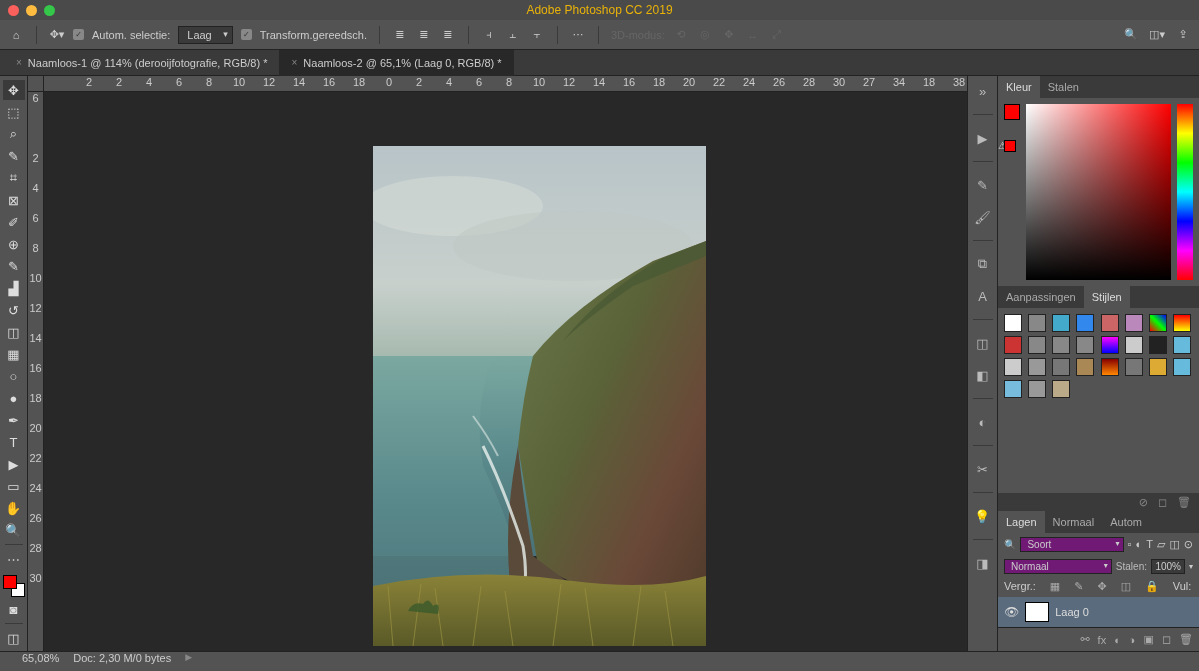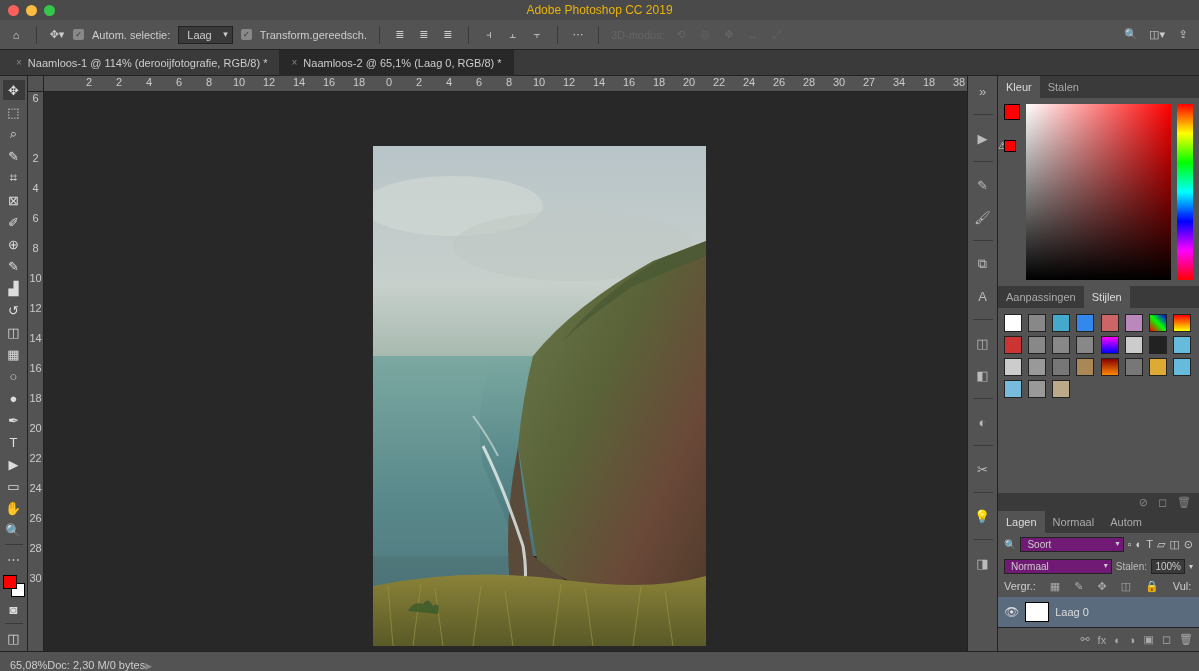--- a/index.html
+++ b/index.html
@@ -61,21 +61,21 @@
 .layer-lock .li{font-size:11px;color:#aaa}
 .layer-list{flex:1;background:#3a3a3a;overflow:auto}
 .layer-row{display:flex;align-items:center;height:30px;background:#5a6b7d;padding:0 6px;gap:6px}
 .layer-eye{font-size:12px;color:#ddd}
 .layer-thumb{width:24px;height:20px;background:#fff;border:1px solid #000}
 .layer-name{font-size:11px;color:#ddd}
 .layer-footer{height:24px;background:#535353;display:flex;align-items:center;justify-content:flex-end;padding:0 6px;gap:8px;border-top:1px solid #222}
 .layer-footer .fi{font-size:11px;color:#aaa}
 .history-bar{height:18px;background:#3a3a3a;display:flex;align-items:center;justify-content:flex-end;padding:0 8px;gap:10px}
 .history-bar .hi{font-size:11px;color:#888}
-.statusbar{position:absolute;bottom:0;left:0;right:0;height:20px;background:#535353;display:flex;align-items:flex-end;padding:0 10px;border-top:1px solid #222;font-size:11px;color:#bbb}
+.statusbar{position:absolute;bottom:0;left:0;right:0;height:20px;background:#535353;display:flex;align-items:flex-start;padding:0 22px;gap:14px;border-top:1px solid #222;font-size:11px;color:#bbb}
 .threed{color:#666}
 </style>
 </head>
 <body>
 
 <div class="titlebar">
   <div class="traffic">
     <div class="dot r"></div>
     <div class="dot y"></div>
     <div class="dot g"></div>

